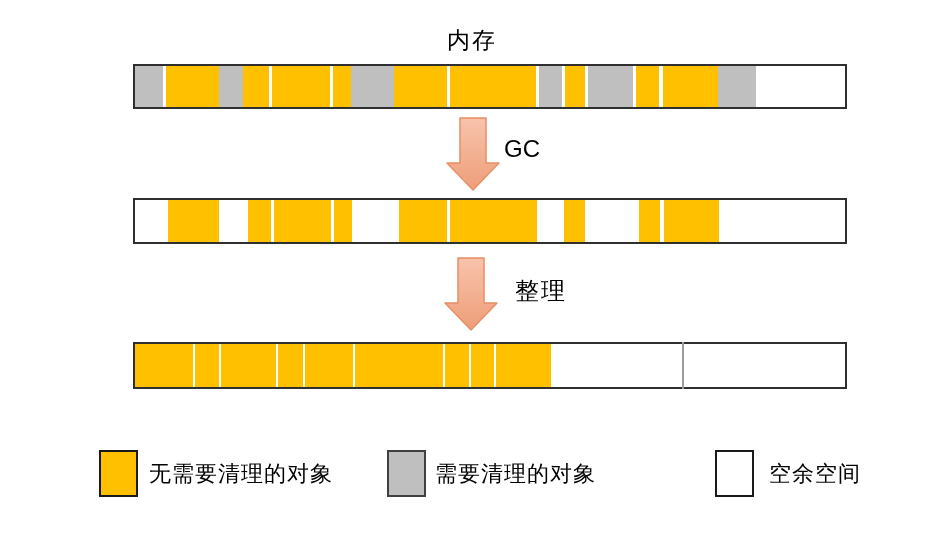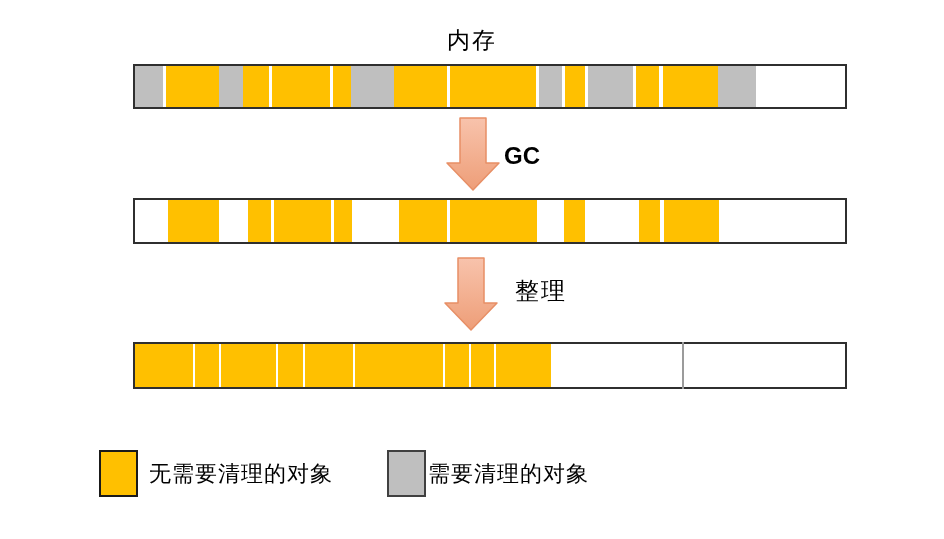--- a/index.html
+++ b/index.html
@@ -26,31 +26,31 @@
   .bar-divider{
     position:absolute;top:-2px;bottom:-2px;width:2px;
     background:#9b9b9b;
   }
   .arrow-group{position:absolute;}
   .arrow-1{left:446px;top:117px;}
   .arrow-2{left:444px;top:257px;}
   .arrow-label{
     position:absolute;font-size:24px;color:#000;white-space:nowrap;
   }
-  .arrow-label-1{left:504px;top:142px;font-weight:bold;}
+  .arrow-label-1{left:504px;top:135px;}
   .arrow-label-2{left:515px;top:275px;letter-spacing:2px;}
   .legend{position:absolute;left:0;top:450px;width:776px;height:47px;}
   .legend-item{position:absolute;top:0;height:47px;display:flex;align-items:center;}
   .legend-item-1{left:99px;}
   .legend-item-2{left:387px;}
   .legend-item-3{left:715px;}
   .legend-swatch{width:35px;height:43px;flex:0 0 auto;}
   .legend-label{font-size:22px;color:#000;letter-spacing:1px;white-space:nowrap;}
   .legend-item-1 .legend-label{margin-left:11px;}
-  .legend-item-2 .legend-label{margin-left:2px;text-align:right;}
+  .legend-item-2 .legend-label{margin-left:9px;text-align:right;}
   .legend-item-3 .legend-label{margin-left:15px;}
   .watermark{
     position:absolute;right:6px;top:508px;
     font-size:17px;color:#b3b1af;letter-spacing:0.5px;
   }
 </style>
 </head>
 <body>
 
 <div class="canvas">
@@ -151,16 +151,20 @@
 
   <div class="legend">
     <div class="legend-item legend-item-1">
       <div class="legend-swatch" style="background: rgb(255, 192, 0); border: 2px solid rgb(26, 26, 26);"></div>
       <div class="legend-label">无需要清理的对象</div>
     </div>
     <div class="legend-item legend-item-2">
       <div class="legend-swatch" style="background: rgb(191, 191, 191); border: 2px solid rgb(64, 64, 64);"></div>
       <div class="legend-label">需要清理的对象</div>
     </div>
+    <div class="legend-item legend-item-3">
+      <div class="legend-swatch" style="background: rgb(255, 255, 255); border: 2px solid rgb(26, 26, 26);"></div>
+      <div class="legend-label">空余空间</div>
+    </div>
   </div>
 
 
 </div>
 
 </body></html>

